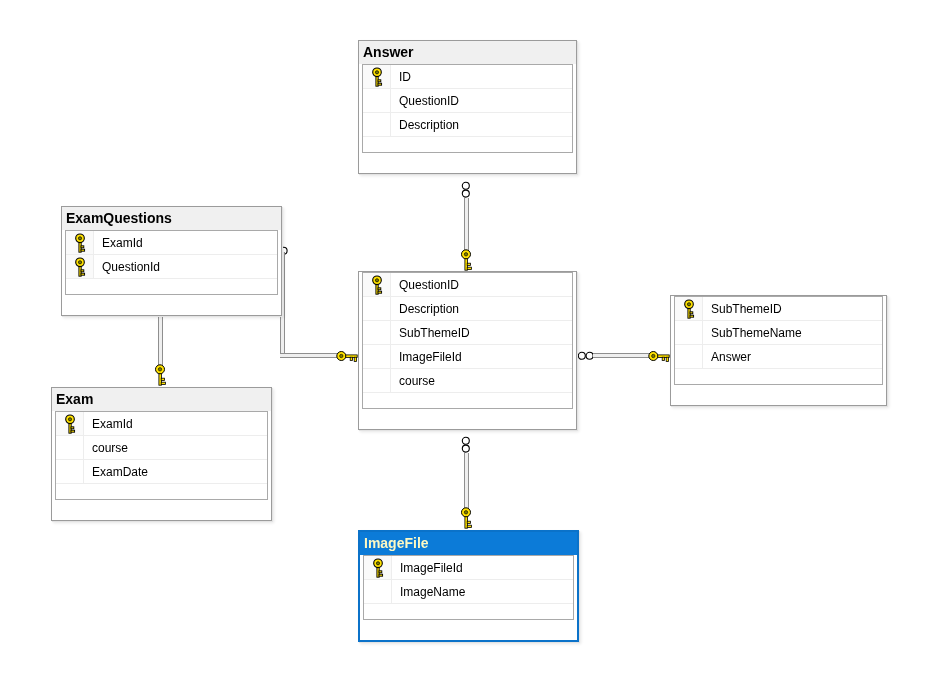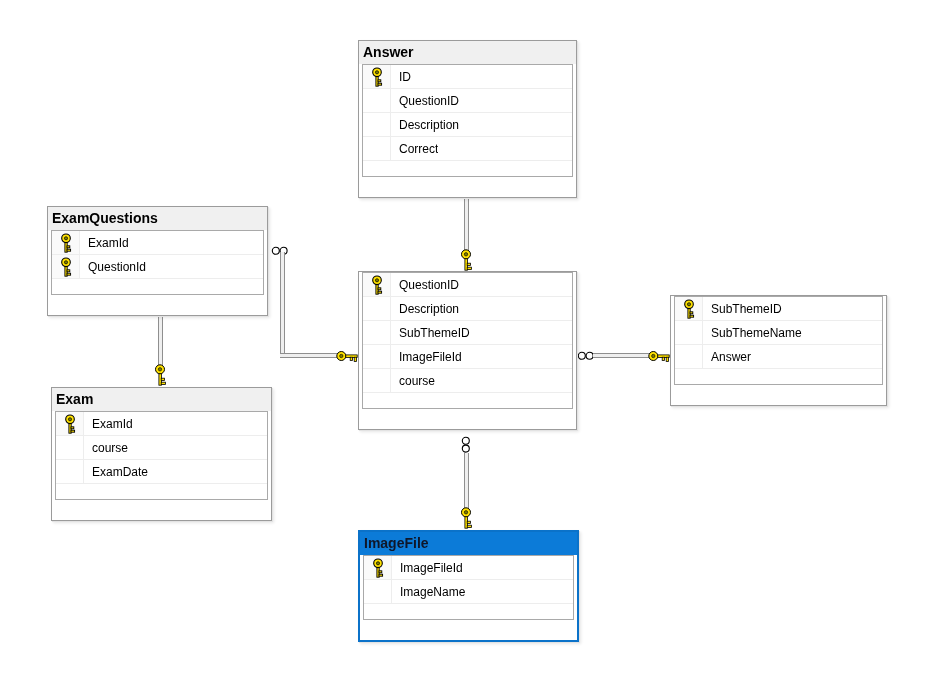--- a/index.html
+++ b/index.html
@@ -26,21 +26,21 @@
     width:27px; flex:0 0 27px; border-right:1px solid #ededed;
     display:flex; align-items:center; justify-content:center;
     background:#fafafa;
   }
   .icon-cell.blank { background:#fff; }
   .col-name {
     font-size:12px; color:#000; padding-left:8px; display:flex; align-items:center;
     white-space:nowrap; overflow:hidden;
   }
   .table.selected { border:2px solid #0b72c9; }
-  .table.selected .table-header { background:#0c7bd8; color:#0f172a; }
+  .table.selected .table-header { background:#0c7bd8; color:#fef9c3; }
   
   .vbar { position:absolute; width:3px; background:#efefef;
           border-left:1px solid #8f8f8f; border-right:1px solid #8f8f8f; }
   .hbar { position:absolute; height:3px; background:#efefef;
           border-top:1px solid #8f8f8f; border-bottom:1px solid #8f8f8f; }
   .sym { position:absolute; }
 </style>
 </head>
 <body>
 
@@ -143,29 +143,25 @@
         <span class="col-name">ID</span>
       </div>
       <div class="row">
         <span class="icon-cell blank"></span>
         <span class="col-name">QuestionID</span>
       </div>
       <div class="row">
         <span class="icon-cell blank"></span>
         <span class="col-name">Description</span>
       </div>
-      <div class="row">
-        <span class="icon-cell blank"></span>
-        <span class="col-name">Correct</span>
-      </div>
-      <div class="row-empty"></div>
-    </div>
-  </div>
-
-  <div class="table" style="left:47px;top:206px;width:219px">
+      <div class="row-empty"></div>
+    </div>
+  </div>
+
+  <div class="table" style="left:61px;top:206px;width:219px">
     <div class="table-header">ExamQuestions</div>
     <div class="table-body">
       <div class="row">
         <span class="icon-cell">
             <svg width="12" height="20" viewBox="0 0 12 20">
               <use href="#pk-small"></use>
             </svg>
           </span>
         <span class="col-name">ExamId</span>
       </div>

